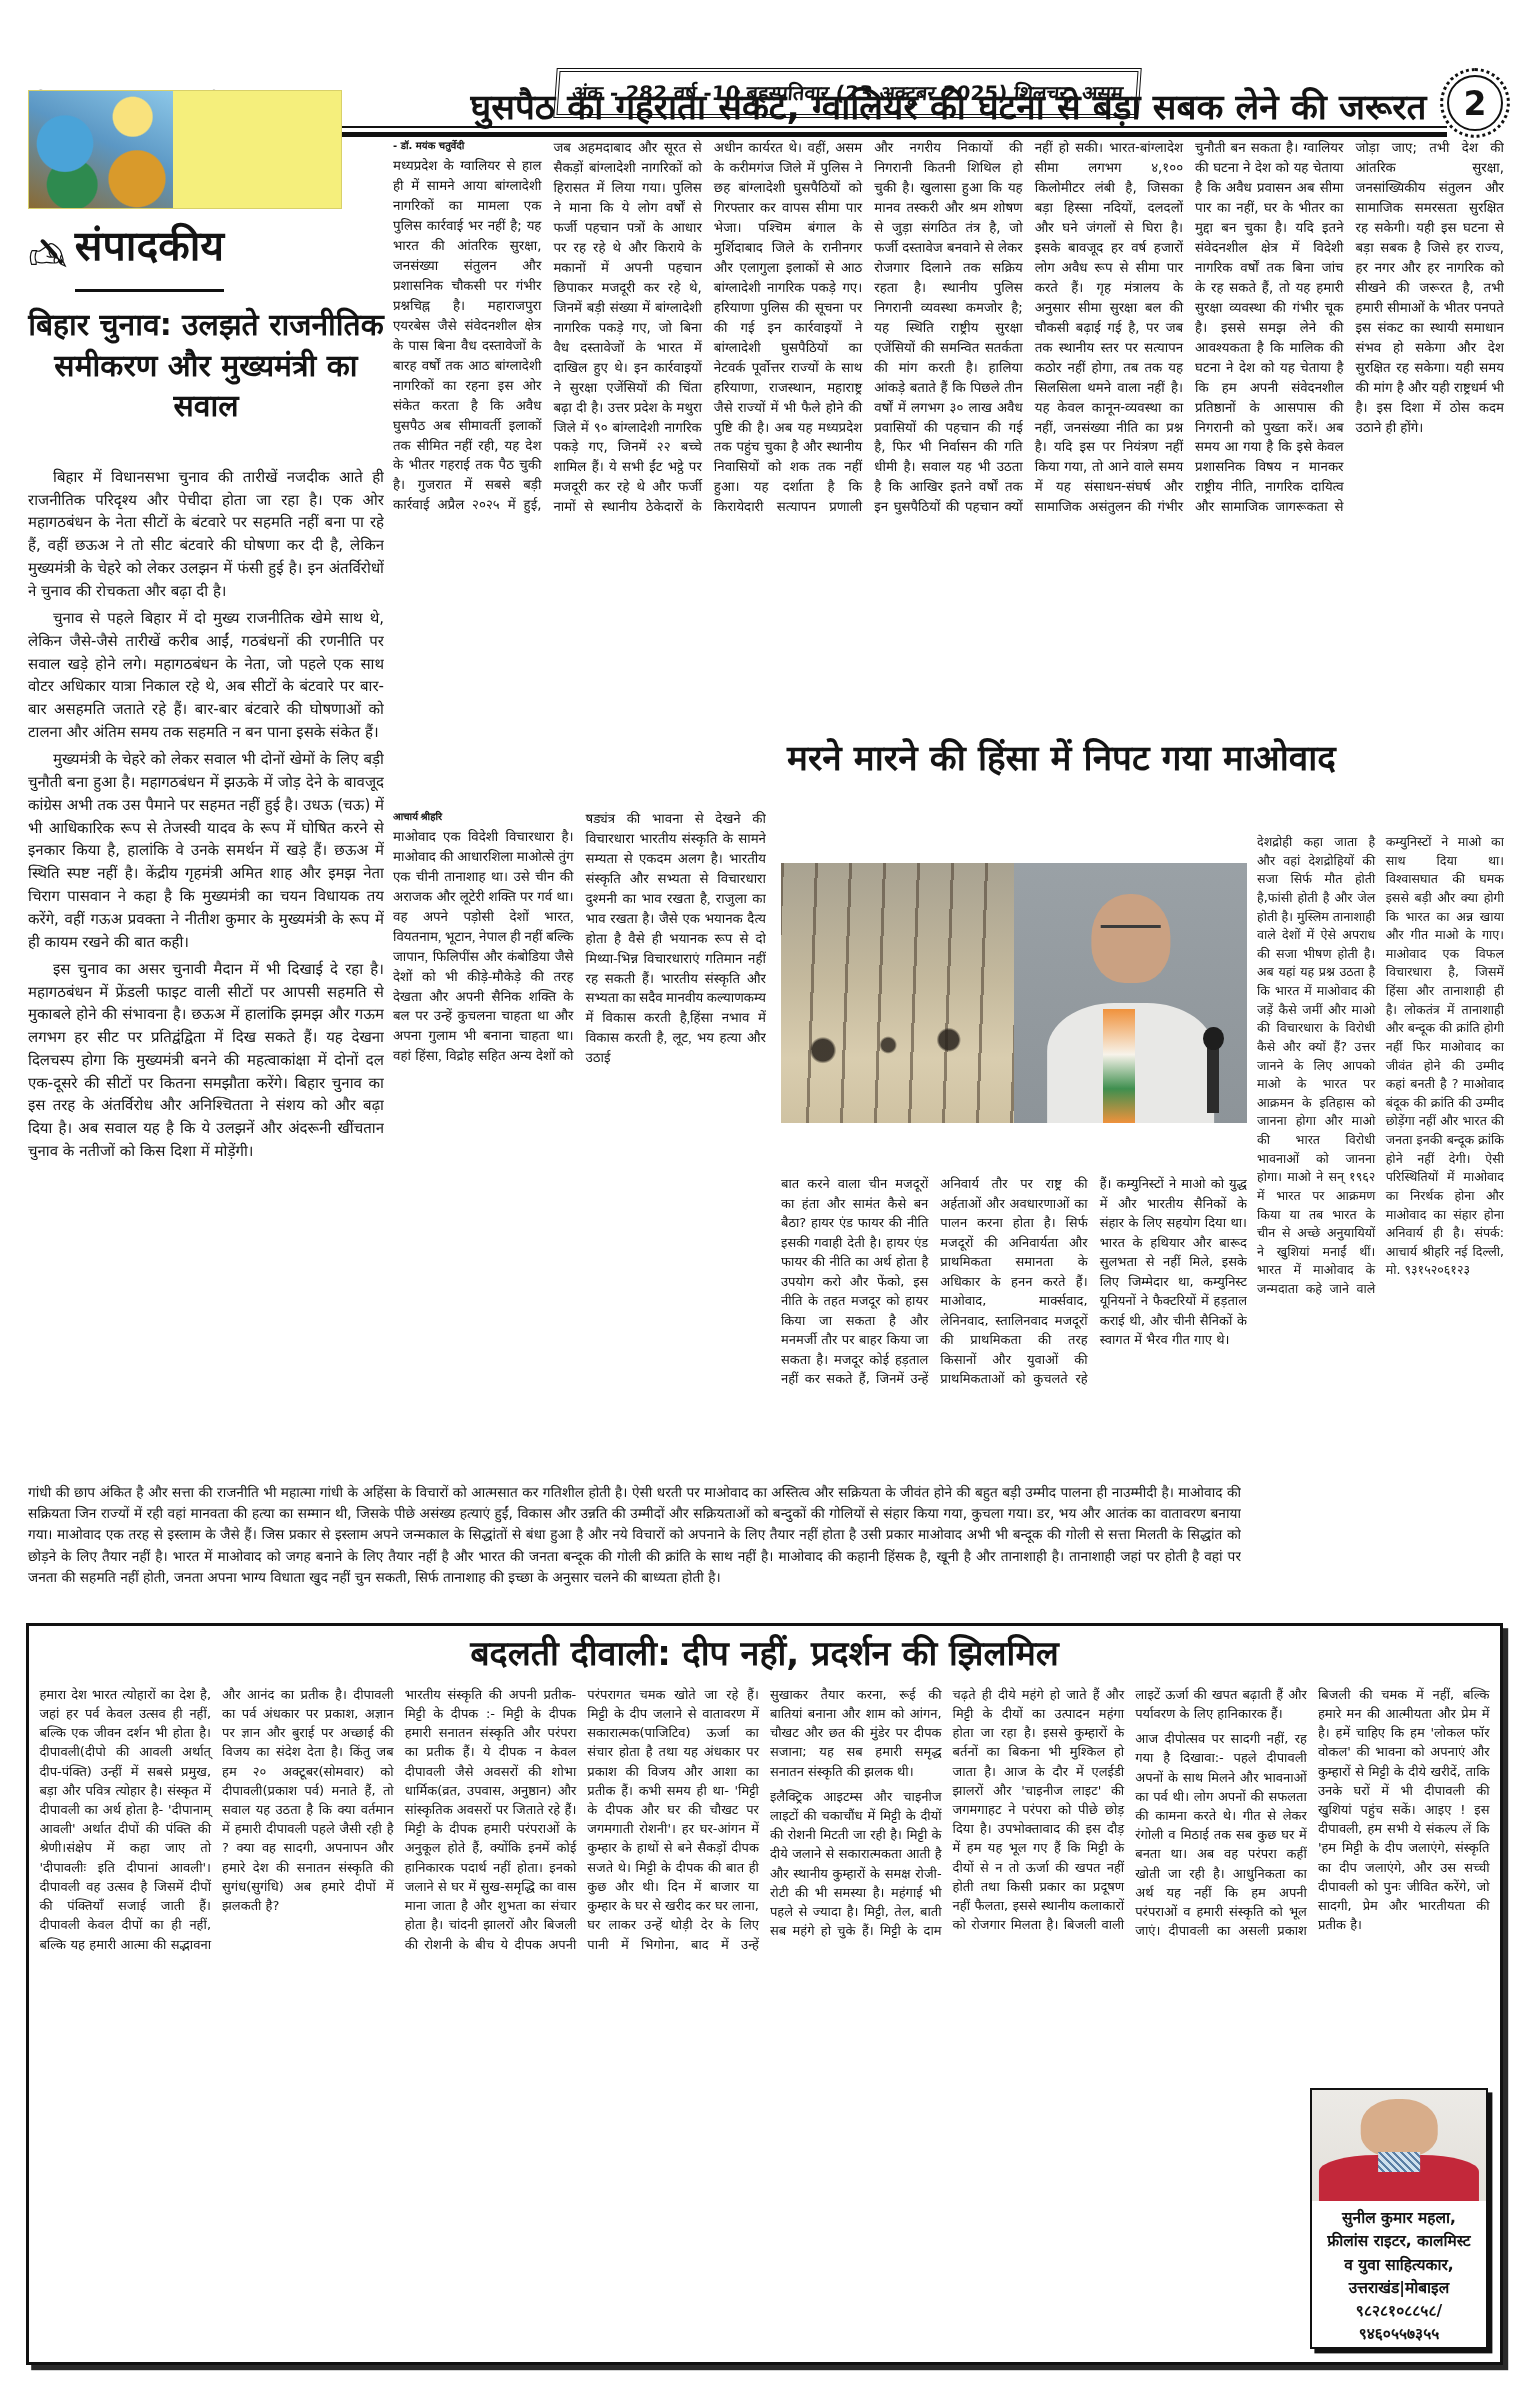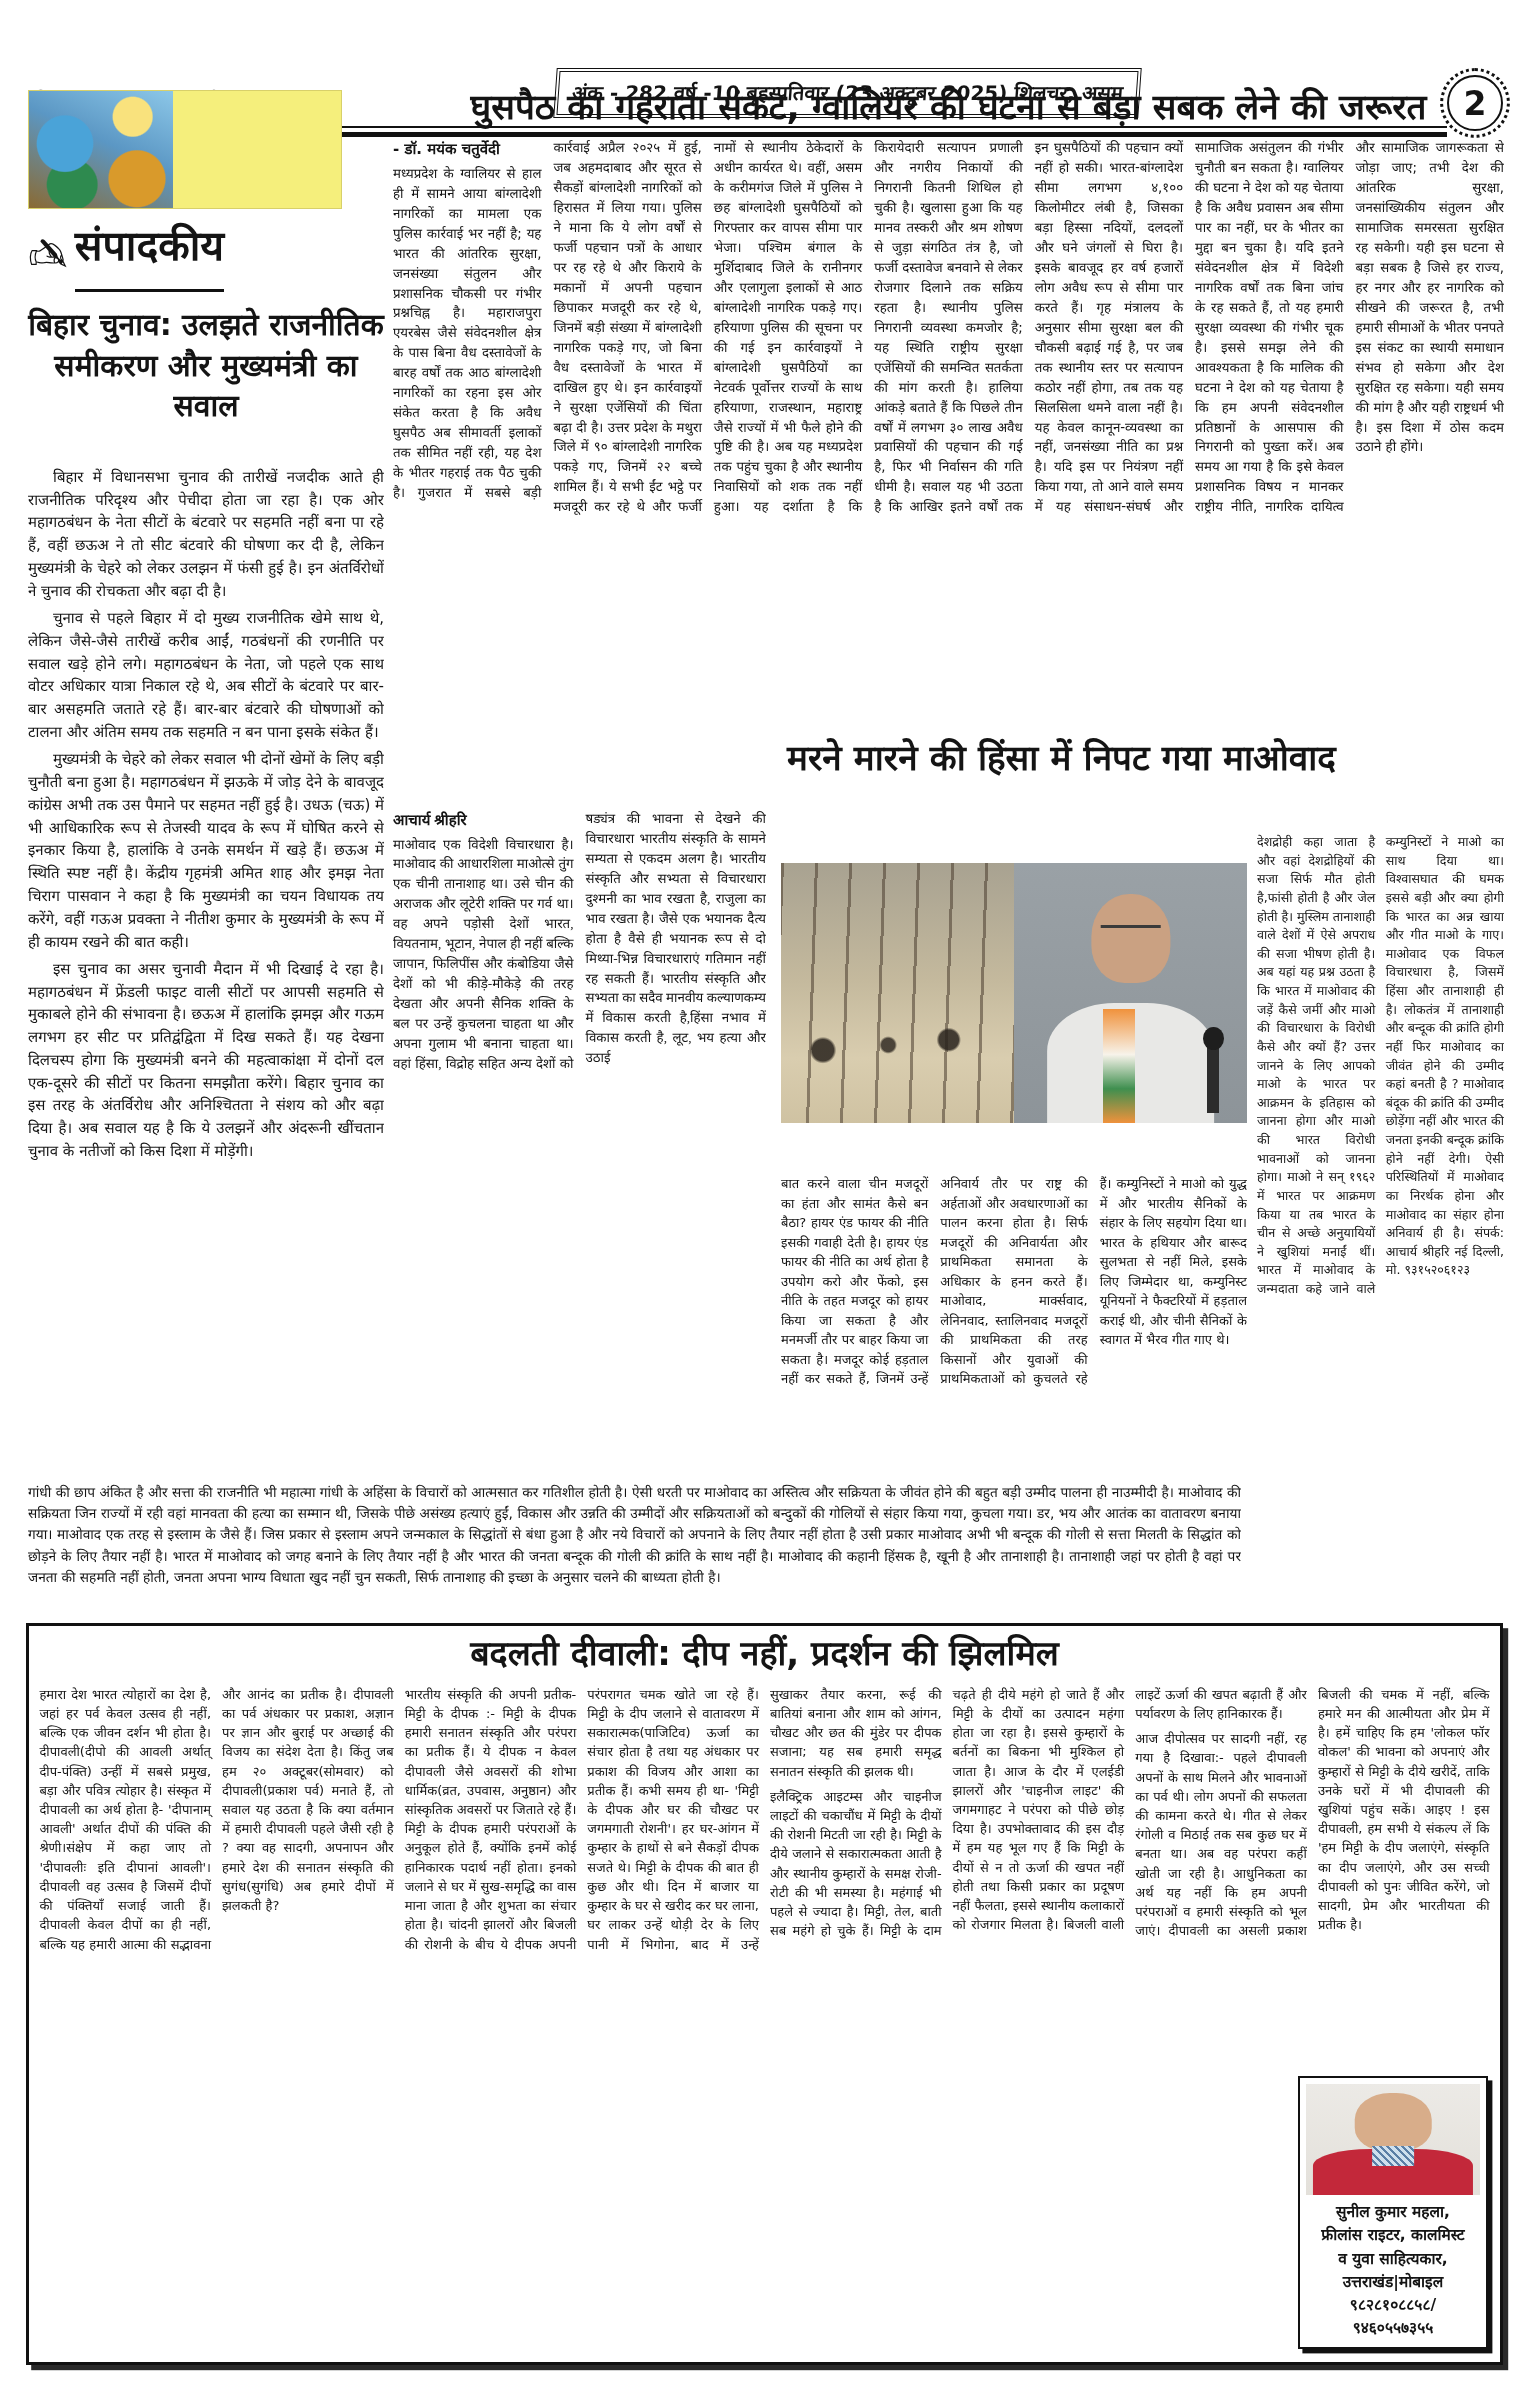--- a/index.html
+++ b/index.html
@@ -33,21 +33,21 @@
   
   .ed-head{display:flex;align-items:center;gap:7.4px;}
   .pen-icon{font-size:47px;line-height:1;transform:scaleX(-1);}
   .ed-label{font-size:41px;font-weight:bold;border-bottom:3px solid #111;padding-bottom:17px;}
   .ed-headline{font-size:30px;font-weight:bold;text-align:center;line-height:1.35;margin:13.3px 0 7.4px 0;}
   .ed-body p{font-size:15px;line-height:1.52;margin:0 0 4.4px 0;text-indent:25px;}
 
   
   .a1-headline{font-size:35px;font-weight:bold;text-align:center;line-height:1.2;}
   .a1-body{column-count:7;column-gap:12px;font-size:13.3px;line-height:1.5;}
-  .byline{font-weight:bold;font-size:15px;display:block;margin-bottom:3px;}
+  .byline{font-weight:bold;font-size:10px;display:block;margin-bottom:3px;}
 
   
   .a2-headline{font-size:35px;font-weight:bold;text-align:center;line-height:1.1;}
   .a2-subhead{font-size:23px;font-weight:bold;text-align:center;line-height:1.35;}
   .cols2{column-count:2;column-gap:12px;font-size:13.3px;line-height:1.5;}
   .cols3{column-count:3;column-gap:12px;font-size:13px;line-height:1.5;}
   .small-cols2{column-count:2;column-gap:10.4px;font-size:12.6px;line-height:1.48;}
   .photo{display:flex;}
   .jungle{width:50%;height:100%;
     background:
@@ -70,21 +70,21 @@
   
   .fw-body{font-size:13.7px;line-height:1.55;}
 
   
   .diwali-box{border:3px solid #111;box-shadow:5.2px 5.2px 0 #2a2a2a;background:#fff;}
   .a3-headline{font-size:34px;font-weight:bold;text-align:center;line-height:1.2;margin-top:7.4px;}
   .a3-body{column-count:8;column-gap:11px;font-size:13px;line-height:1.48;}
   .a3-body p{margin:0 0 6px 0;}
 
   
-  .author-card{border:2.2px solid #111;box-shadow:4.4px 4.4px 0 #111;background:#fff;padding:6px;}
+  .author-card{border:2.2px solid #111;box-shadow:4.4px 4.4px 0 #111;background:#fff;}
   .author-photo{width:100%;height:111px;position:relative;overflow:hidden;
     background:linear-gradient(180deg,#eceae6 0%,#e3e0da 100%);}
   .author-photo .head{position:absolute;left:50%;top:8%;width:44%;height:52%;transform:translateX(-50%);
     background:#d8ad8a;border-radius:46% 46% 40% 40%;}
   .author-photo .sweater{position:absolute;left:50%;bottom:0;width:92%;height:42%;transform:translateX(-50%);
     background:#c3283a;border-radius:36% 36% 0 0;}
   .author-photo .collar{position:absolute;left:50%;bottom:26%;width:24%;height:18%;transform:translateX(-50%);
     background:repeating-linear-gradient(45deg,#cfe0ee 0 3px,#5b7fa6 3px 5.2px);}
   .author-lines{font-size:15.5px;font-weight:bold;text-align:center;line-height:1.5;margin-top:6px;}
 </style>

